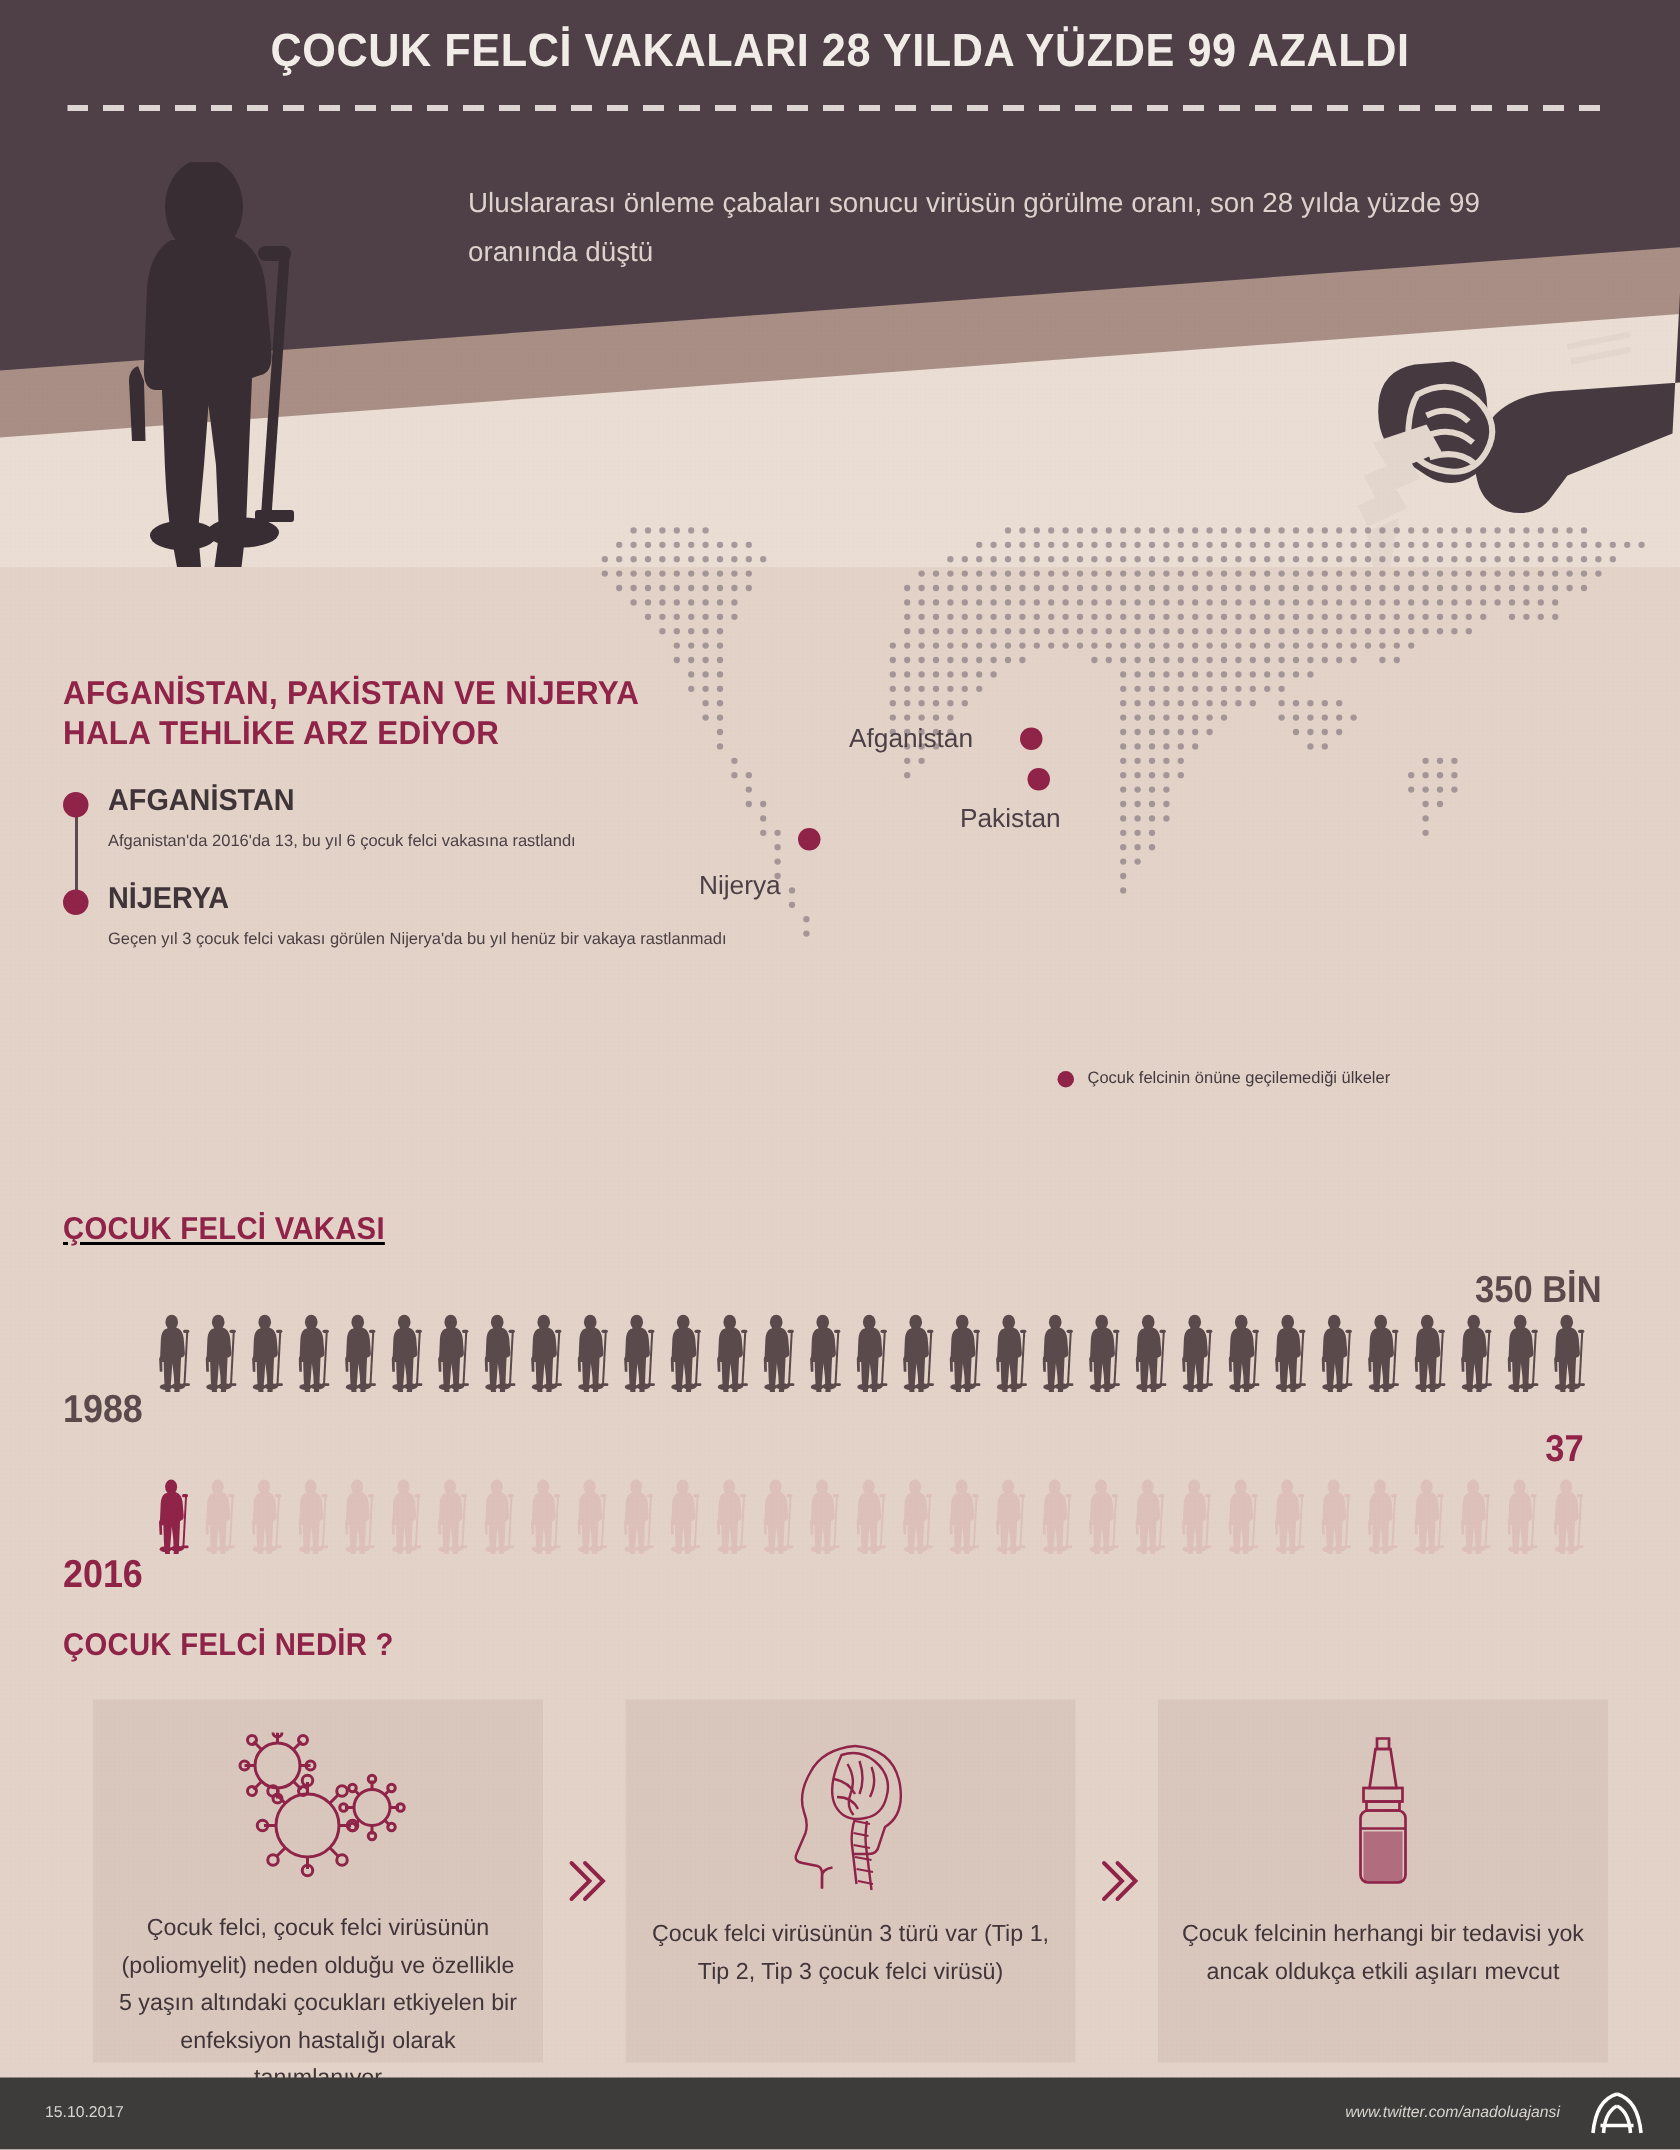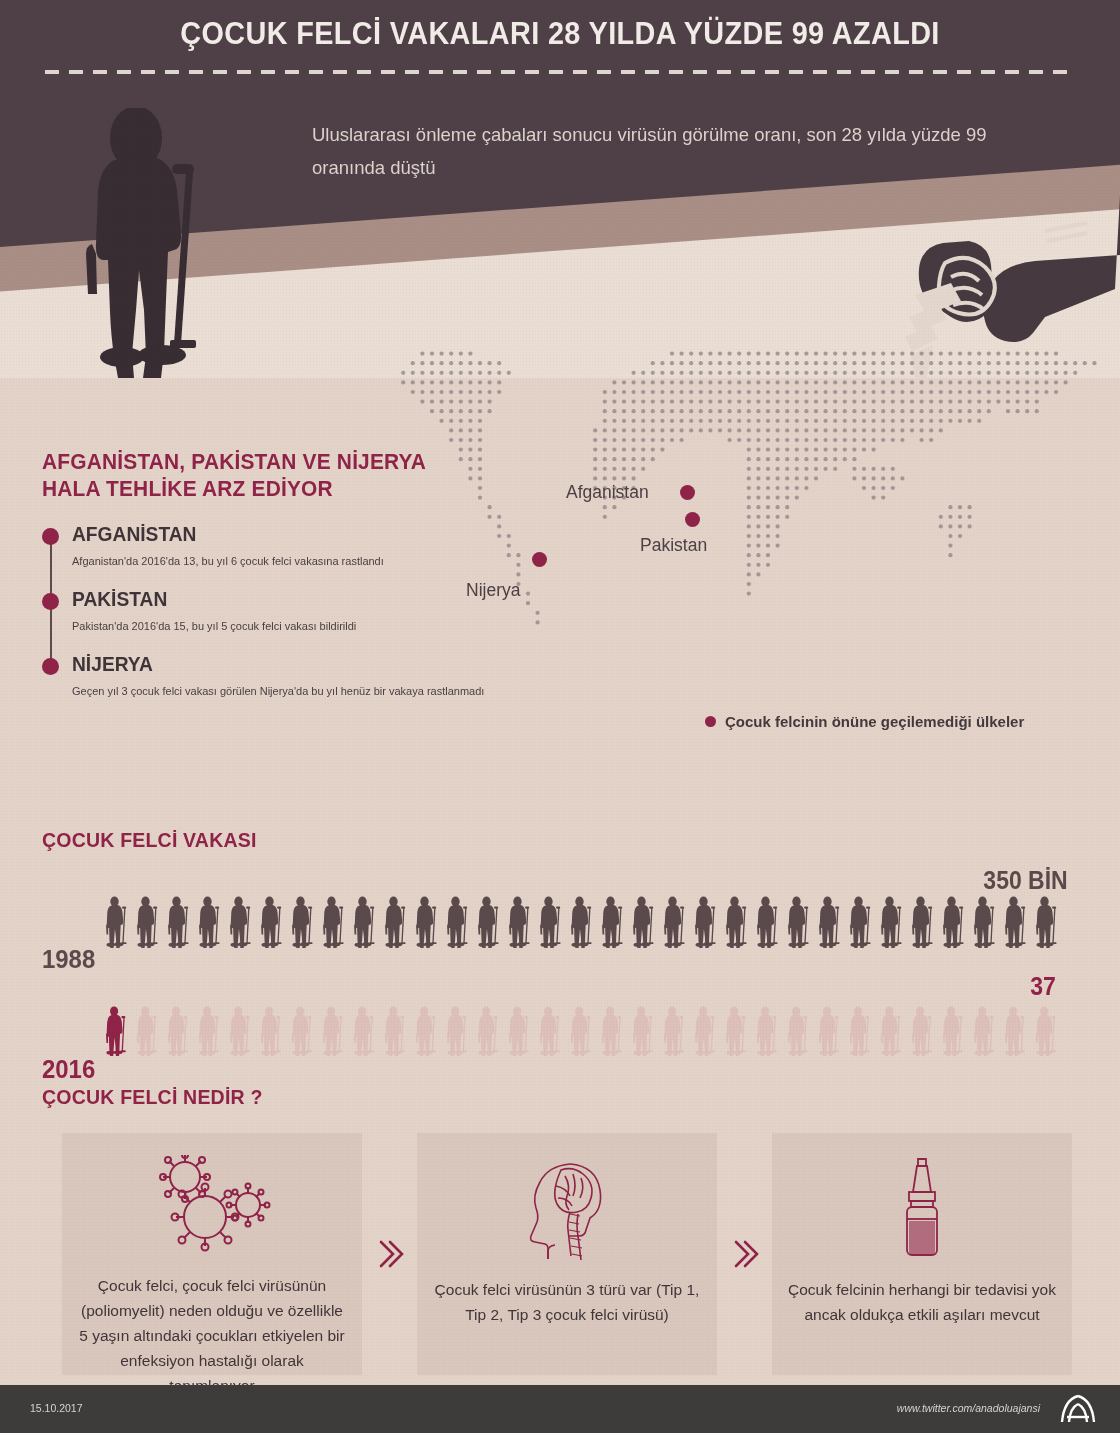--- a/index.html
+++ b/index.html
@@ -63,21 +63,21 @@
     position:absolute;width:15px;height:15px;border-radius:50%;
     background:#8f2348;
   }
   .maplabel{
     position:absolute;color:#4c4046;font-size:17.5px;
   }
   .legend{
     position:absolute;left:705px;top:713px;display:flex;align-items:center;gap:9px;
   }
   .legend .dot{width:11px;height:11px;border-radius:50%;background:#8f2348;}
-  .legend span{color:#443a3e;font-size:15px;font-weight:bold;}
+  .legend span{color:#443a3e;font-size:11px;}
   
   .lsec{position:absolute;left:42px;top:448px;width:590px;}
   .lsec h2{
     margin:0;color:#8f2348;font-size:22px;font-weight:bold;line-height:27px;
     letter-spacing:0.2px;transform:scaleX(0.95);transform-origin:0 0;
   }
   .items{position:relative;margin-top:20px;padding-left:30px;}
   .items:before{
     content:"";position:absolute;left:8px;top:10px;bottom:44px;width:2px;background:#5c4a50;
   }
@@ -85,21 +85,21 @@
   .item .bul{
     position:absolute;left:-30px;top:6px;width:17px;height:17px;border-radius:50%;
     background:#8f2348;
   }
   .item .nm{
     color:#3f3539;font-size:20px;font-weight:bold;line-height:25px;
     transform:scaleX(0.96);transform-origin:0 0;
   }
   .item .ds{color:#4a4044;font-size:11px;line-height:24px;margin-top:2px;}
   
-  .picto{position:absolute;left:42px;top:828px;width:1040px;height:250px;}
+  .picto{position:absolute;left:42px;top:808px;width:1040px;height:250px;text-decoration:underline;}
   .picto h2{
     margin:0;color:#8f2348;font-size:21px;font-weight:bold;letter-spacing:0.2px;
     transform:scaleX(0.93);transform-origin:0 0;
   }
   .prow{position:absolute;left:0;width:1040px;}
   .prow .ylabel{
     position:absolute;left:0;font-size:26px;font-weight:bold;
     transform:scaleX(0.92);transform-origin:0 0;
   }
   .prow .total{
@@ -916,25 +916,20 @@
     <span>HALA TEHLİKE ARZ EDİYOR</span>
   </h2>
   <div class="items">
     <div class="item">
       <span class="bul"></span>
       <div class="nm">AFGANİSTAN</div>
       <div class="ds">Afganistan'da 2016'da 13, bu yıl 6 çocuk felci vakasına rastlandı</div>
     </div>
     <div class="item">
       <span class="bul"></span>
-      <div class="nm">PAKİSTAN</div>
-      <div class="ds">Pakistan'da 2016'da 15, bu yıl 5 çocuk felci vakası bildirildi</div>
-    </div>
-    <div class="item">
-      <span class="bul"></span>
       <div class="nm">NİJERYA</div>
       <div class="ds">Geçen yıl 3 çocuk felci vakası görülen Nijerya'da bu yıl henüz bir vakaya rastlanmadı</div>
     </div>
   </div>
 </div>
 
 <div class="picto">
   <h2>ÇOCUK FELCİ VAKASI</h2>
 
   <div class="prow" style="top:38px;">

